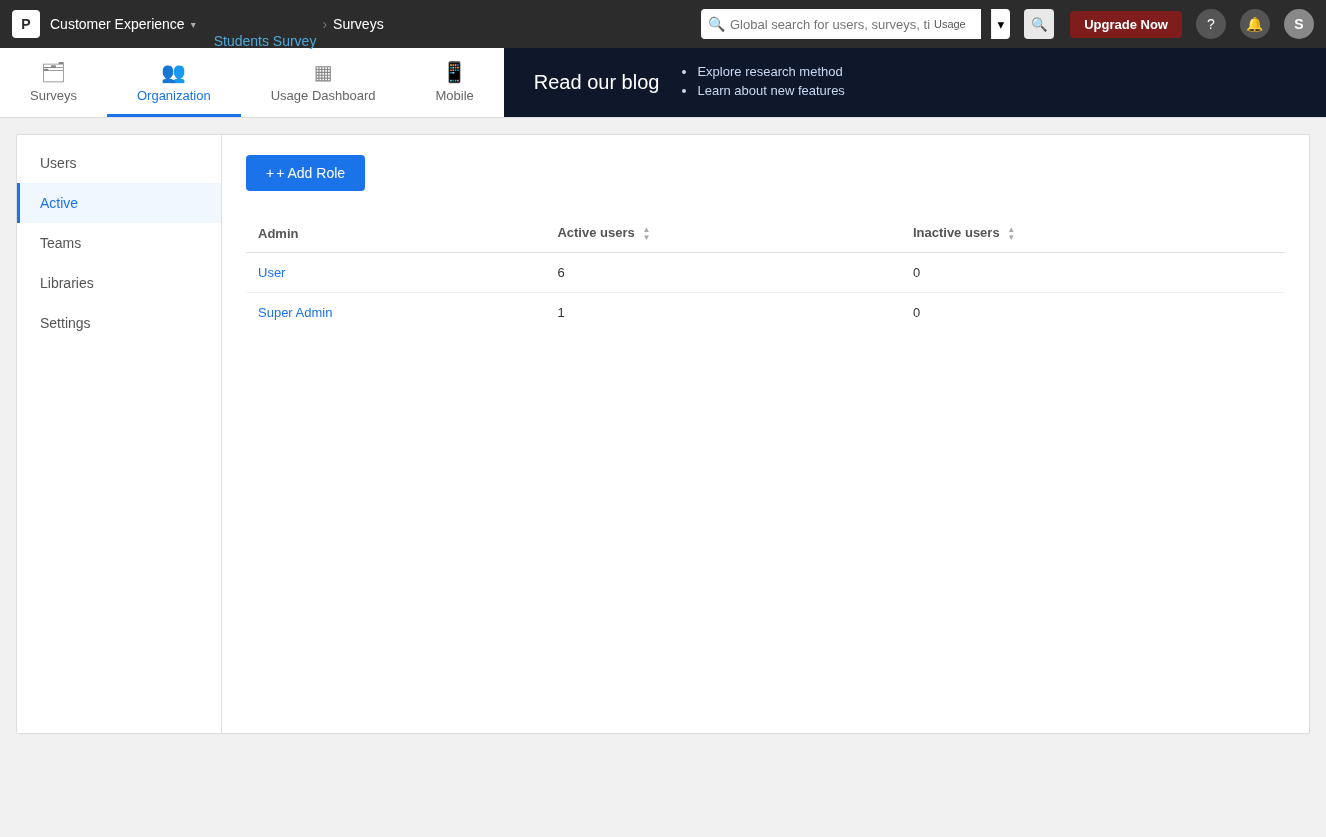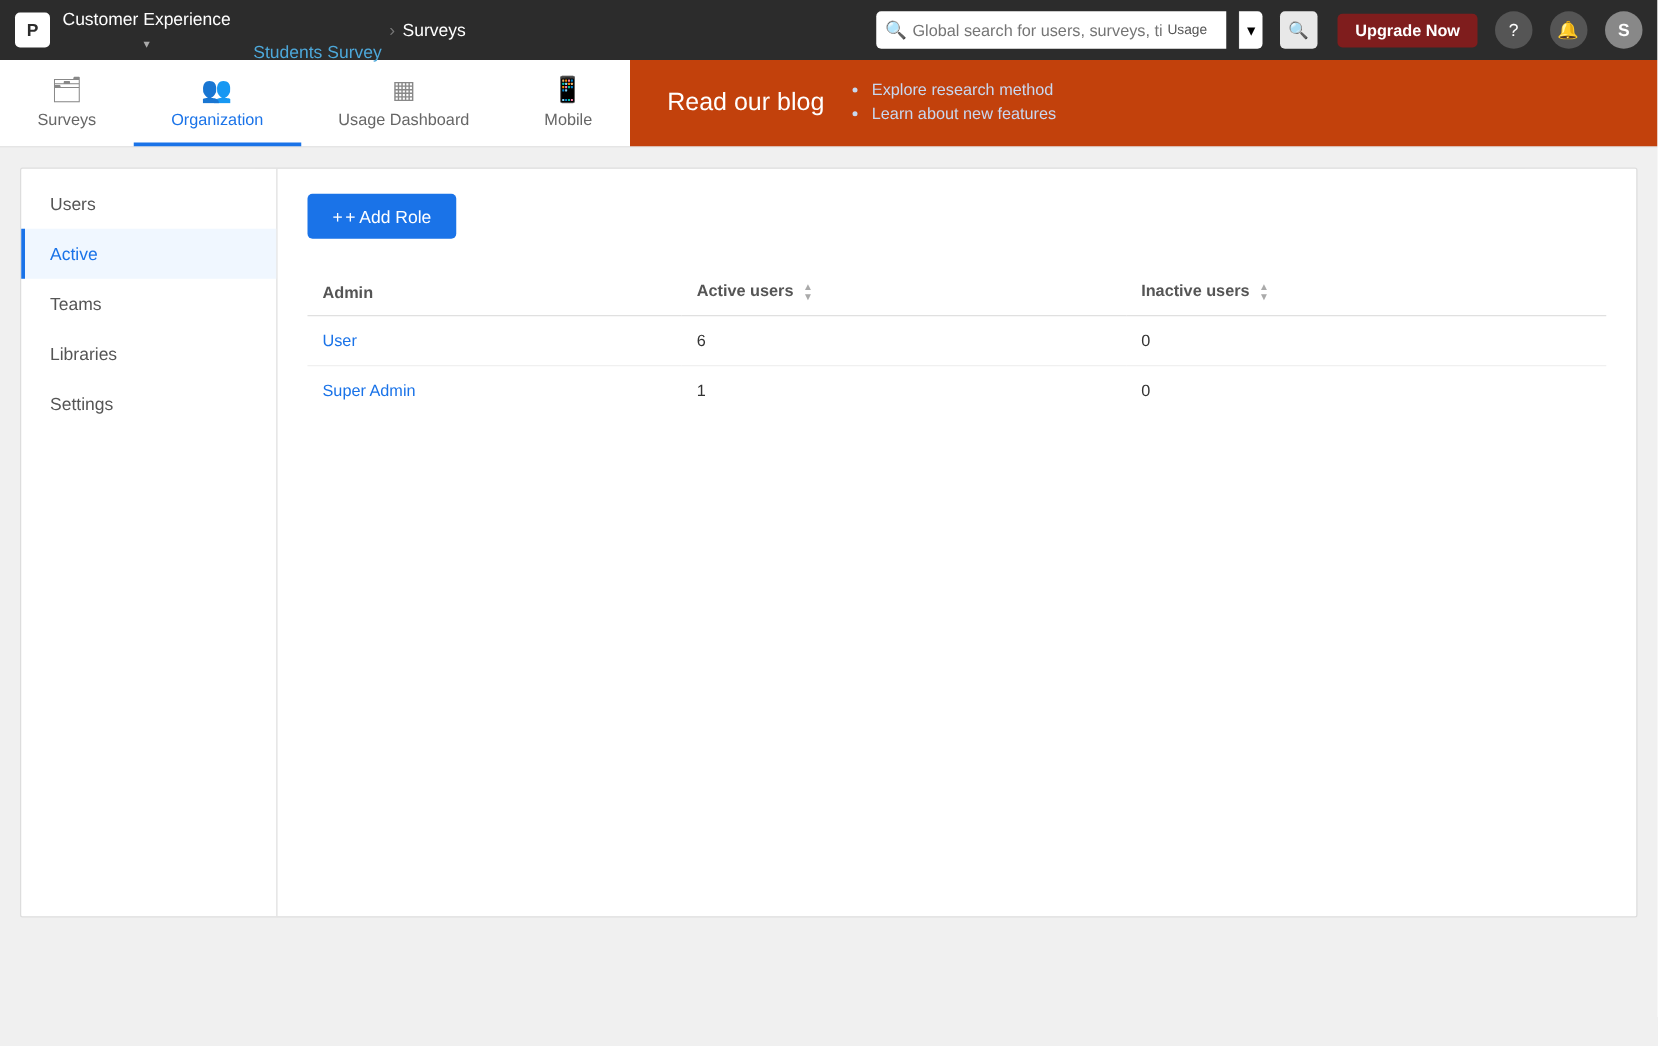--- a/index.html
+++ b/index.html
@@ -20,21 +20,20 @@
       border-radius: 4px;
       display: flex; align-items: center; justify-content: center;
       font-weight: bold; color: #2c2c2c; font-size: 14px;
       flex-shrink: 0;
     }
     .app-title {
       color: #fff;
       font-size: 14px;
       display: flex; align-items: center; gap: 6px;
       cursor: pointer;
-      flex-direction: column;
     }
     .app-title .chevron {
       font-size: 10px;
       color: #aaa;
     }
     .breadcrumb {
       display: flex; align-items: center; gap: 6px;
       color: #ccc; font-size: 14px;
       margin-left: 8px;
     }
@@ -131,21 +130,21 @@
       border-bottom: 3px solid transparent;
       text-decoration: none;
     }
     .tab-item.active {
       color: #1a73e8;
       border-bottom: 3px solid #1a73e8;
     }
     .tab-icon { font-size: 20px; color: #888; }
     .tab-item.active .tab-icon { color: #1a73e8; }
     .blog-banner {
-      background: #c2410c;
+      background: #0f172a;
       flex: 1;
       display: flex; align-items: center;
       padding: 0 30px;
       gap: 20px;
     }
     .blog-banner-title {
       color: #fff;
       font-size: 20px;
       font-weight: 400;
     }

